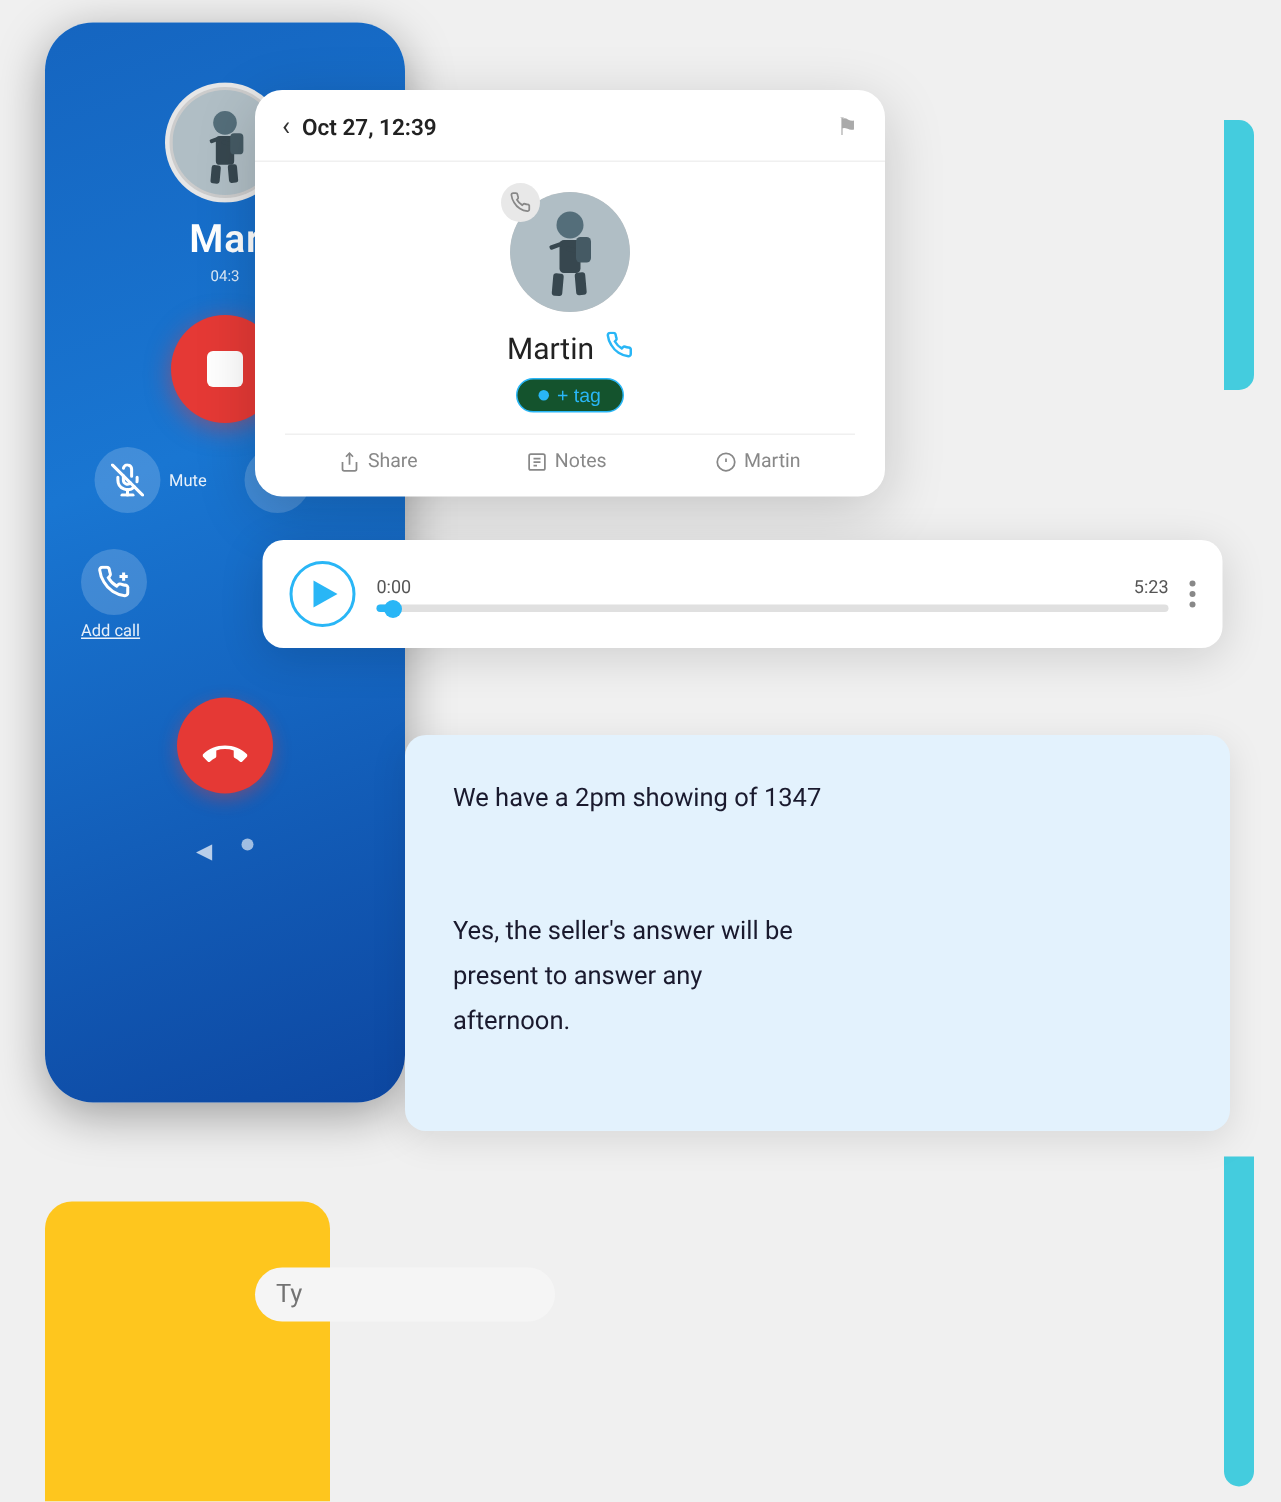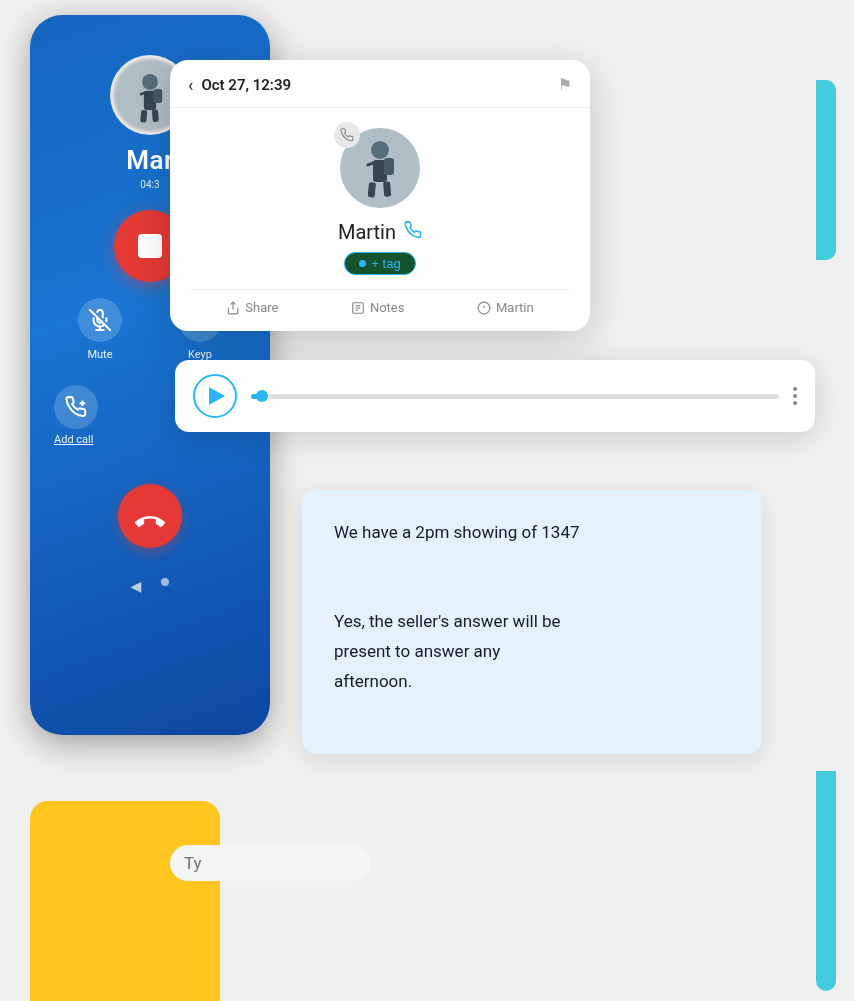--- a/index.html
+++ b/index.html
@@ -109,21 +109,21 @@
 
     
     .phone-controls {
       display: flex;
       justify-content: space-around;
       padding: 16px 20px 8px;
     }
 
     .phone-control-btn {
       display: flex;
-      flex-direction: column;
+      flex-direction: row;
       align-items: center;
       color: white;
       gap: 6px;
     }
 
     .phone-control-btn .ctrl-icon {
       width: 44px;
       height: 44px;
       border-radius: 50%;
       background: rgba(255,255,255,0.18);
@@ -431,27 +431,26 @@
       height: 4px;
       border-radius: 50%;
       background: #888;
     }
 
     
     .transcript-card {
       position: absolute;
       top: 490px;
       left: 270px;
-      width: 460px;
+      width: 550px;
       background: #e3f2fd;
       border-radius: 14px;
       box-shadow: 0 6px 24px rgba(0,0,0,0.10);
       z-index: 2;
       padding: 28px 32px;
-      margin-left: 32px;
     }
 
     .transcript-text {
       font-size: 17px;
       line-height: 1.75;
       color: #1a1a2e;
     }
 
     
     .yellow-card {
@@ -664,20 +663,24 @@
       </div>
     </div>
   </div>
 </div>
 
 <div class="audio-player">
   <div class="play-btn">
     <div class="play-triangle"></div>
   </div>
   <div class="audio-info">
+    <div class="audio-times">
+      <span>0:00</span>
+      <span>5:23</span>
+    </div>
     <div class="audio-progress">
       <div class="audio-progress-fill"></div>
       <div class="audio-thumb"></div>
     </div>
   </div>
   <div class="audio-more">
     <div class="more-dot"></div>
     <div class="more-dot"></div>
     <div class="more-dot"></div>
   </div>

